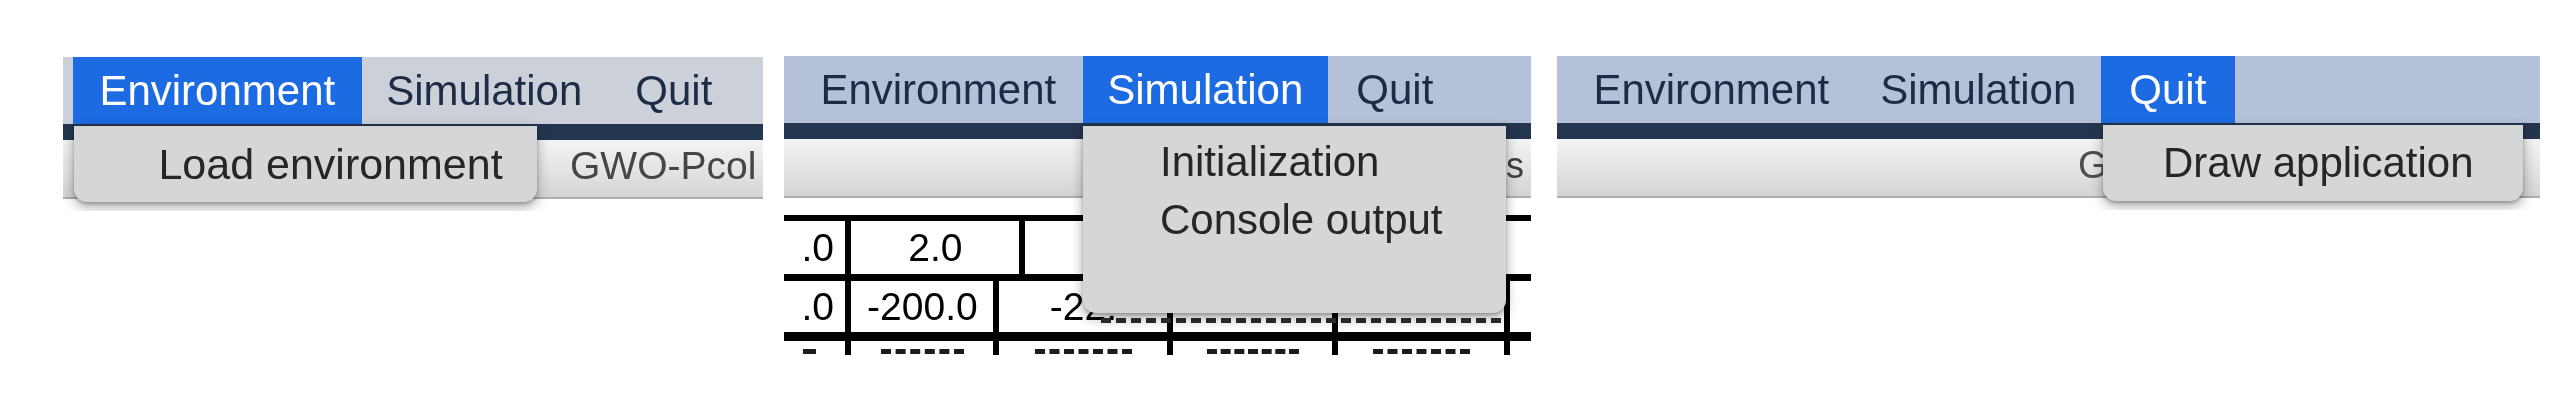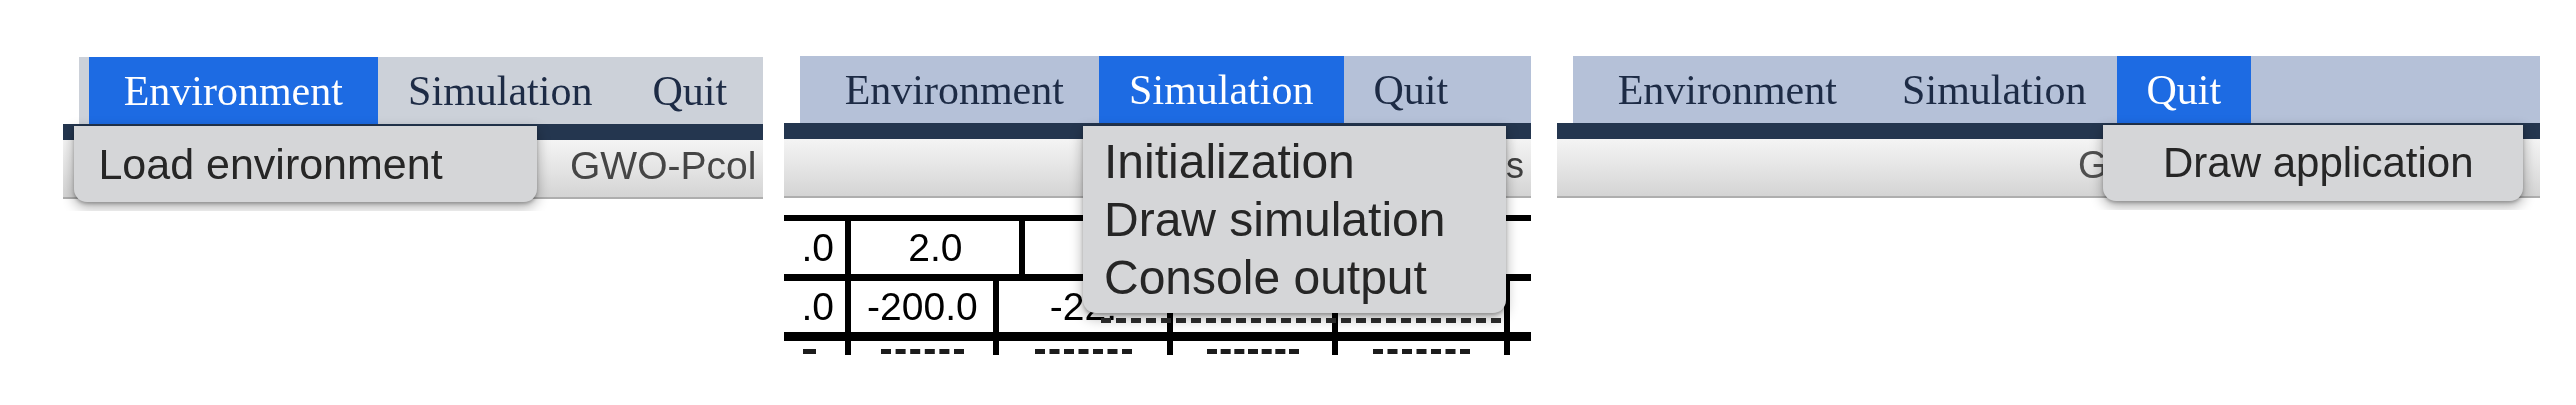--- a/index.html
+++ b/index.html
@@ -7,21 +7,21 @@
     width:2576px;height:405px;position:relative;background:#ffffff;
     font-family:"Liberation Sans","DejaVu Sans",sans-serif;
     overflow:hidden;
   }
   .panel{position:absolute;overflow:hidden;background:#ffffff;}
   #p1{left:63px;top:57px;width:700px;height:154px;}
   #p2{left:784px;top:56px;width:747px;height:299px;}
   #p3{left:1557px;top:56px;width:983px;height:154px;}
 
   
-  .menubar{position:absolute;left:16px;top:0;right:0;height:67px;display:flex;padding-left:9.8px;font-family:Liberation Serif, serif;}
+  .menubar{position:absolute;left:0;top:0;right:0;height:67px;display:flex;padding-left:9.8px;}
   .bar-active{background:#b5c1d8;}
   .bar-inactive{background:#ccd1d9;}
   .mi{height:67px;display:flex;align-items:center;justify-content:center;
       font-size:42px;color:#1d2b45;flex:none;}
   .mi.env{width:289px;}
   .mi.sim{width:245px;}
   .mi.quit{width:134px;}
   .mi.hl{background:#1d6be3;color:#ffffff;}
 
   
@@ -35,23 +35,23 @@
   #p1 .tool-label{left:507px;font-size:39px;}
   #p2 .tool-label{left:722px;font-size:36px;color:#3f3f3f;}
   #p3 .tool-label{left:521px;font-size:38px;color:#4f4f4f;}
 
   
   .dropdown{position:absolute;background:#d5d6d8;z-index:10;
             border-radius:0 0 13px 13px;
             box-shadow:0 4.9px 13px rgba(0,0,0,.33), 0 1.6px 3.3px rgba(0,0,0,.22);}
   .dd-item{display:flex;align-items:center;color:#262626;white-space:nowrap;}
   #p1 .dropdown{left:11.4px;top:69px;width:463px;height:76px;}
-  #p1 .dd-item{height:76px;padding-left:24px;font-size:43px;}
+  #p1 .dd-item{height:76px;padding-left:84px;font-size:43px;}
   #p2 .dropdown{left:299px;top:70px;width:423px;height:187px;padding-top:6.5px;box-sizing:border-box;}
-  #p2 .dd-item{height:58px;padding-left:21px;font-size:48px;}
+  #p2 .dd-item{height:58px;padding-left:65px;font-size:42px;margin-left:12px;}
   #p3 .dropdown{left:546px;top:69px;width:420px;height:76px;}
   #p3 .dd-item{height:76px;padding-left:60px;font-size:42px;}
 
   
   .tbl{position:absolute;left:0;top:159px;width:809px;border-top:6.5px solid #000;z-index:1;}
   .trow{display:flex;border-bottom:7.4px solid #000;}
   .trow.r1{height:53px;}
   .trow.r2{height:51px;border-bottom-width:9px;}
   .trow.r3{height:16.3px;border-bottom:none;}
   .td{flex:none;display:flex;align-items:center;justify-content:center;
@@ -129,21 +129,20 @@
       <div class="td c4">
           <div class="dashes"></div>
         </div>
       <div class="td c5"></div>
     </div>
   </div>
   <div class="peek"></div>
 
   <div class="dropdown">
     <div class="dd-item">Initialization</div>
-    <div class="dd-item">Draw simulation</div>
     <div class="dd-item">Console output</div>
   </div>
 </div>
 
 <div class="panel" id="p3">
   <div class="menubar bar-active">
     <div class="mi env">Environment</div>
     <div class="mi sim">Simulation</div>
     <div class="mi quit hl">Quit</div>
   </div>

